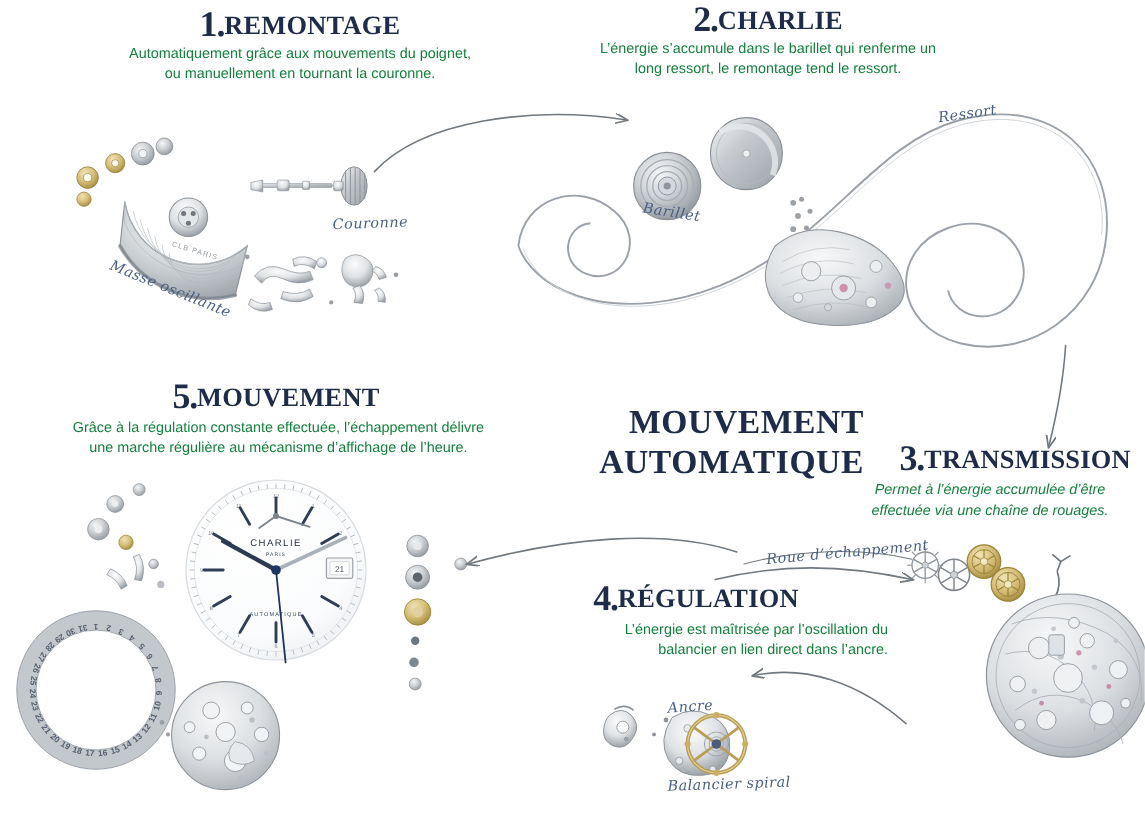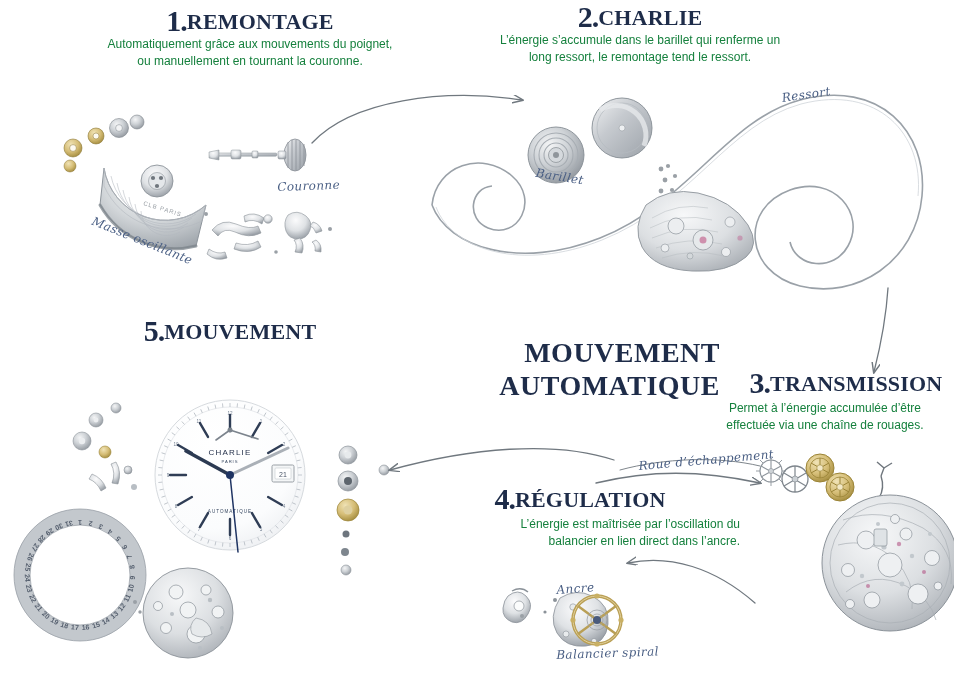--- a/index.html
+++ b/index.html
@@ -655,36 +655,40 @@
   </div>
 
   <div class="abs center-title" style="left:440px; top:336px; width:280px;">
     <div>MOUVEMENT</div>
     <div>AUTOMATIQUE</div>
   </div>
 
   <div class="abs step-head" style="left:726px; top:368px; width:240px;">
     <span class="step-num">3.</span><span class="step-title">TRANSMISSION</span>
   </div>
-  <div class="abs step-body" style="left:700px; top:400px; width:250px;">
+  <div class="abs step-body" style="left:700px; top:400px; width:250px;font-style:italic;">
     <div>Permet à l’énergie accumulée d’être</div>
     <div>effectuée via une chaîne de rouages.</div>
   </div>
 
   <div class="abs step-head" style="left:430px; top:484px; width:300px;">
     <span class="step-num">4.</span><span class="step-title">RÉGULATION</span>
   </div>
   <div class="abs step-body" style="left:420px; top:516px; width:320px;text-align:right;">
     <div>L’énergie est maîtrisée par l’oscillation du</div>
     <div>balancier en lien direct dans l’ancre.</div>
   </div>
 
   <div class="abs step-head" style="left:80px; top:316px; width:300px;">
     <span class="step-num">5.</span><span class="step-title">MOUVEMENT</span>
   </div>
+  <div class="abs step-body" style="left:14px; top:348px; width:436px;">
+    <div>Grâce à la régulation constante effectuée, l’échappement délivre</div>
+    <div>une marche régulière au mécanisme d’affichage de l’heure.</div>
+  </div>
 
   <div class="abs script-label" style="left:95px; top:214px; transform:rotate(22deg); transform-origin:left top;">Masse oscillante</div>
 
   <div class="abs script-label" style="left:277px; top:180px; transform:rotate(-2deg); transform-origin:left top;">Couronne</div>
 
   <div class="abs script-label" style="left:537px; top:166px; transform:rotate(9deg); transform-origin:left top;">Barillet</div>
 
   <div class="abs script-label" style="left:781px; top:91px; transform:rotate(-8deg); transform-origin:left top;">Ressort</div>
 
   <div class="abs script-label" style="left:638px; top:459px; transform:rotate(-5deg); transform-origin:left top;">Roue d’échappement</div>

